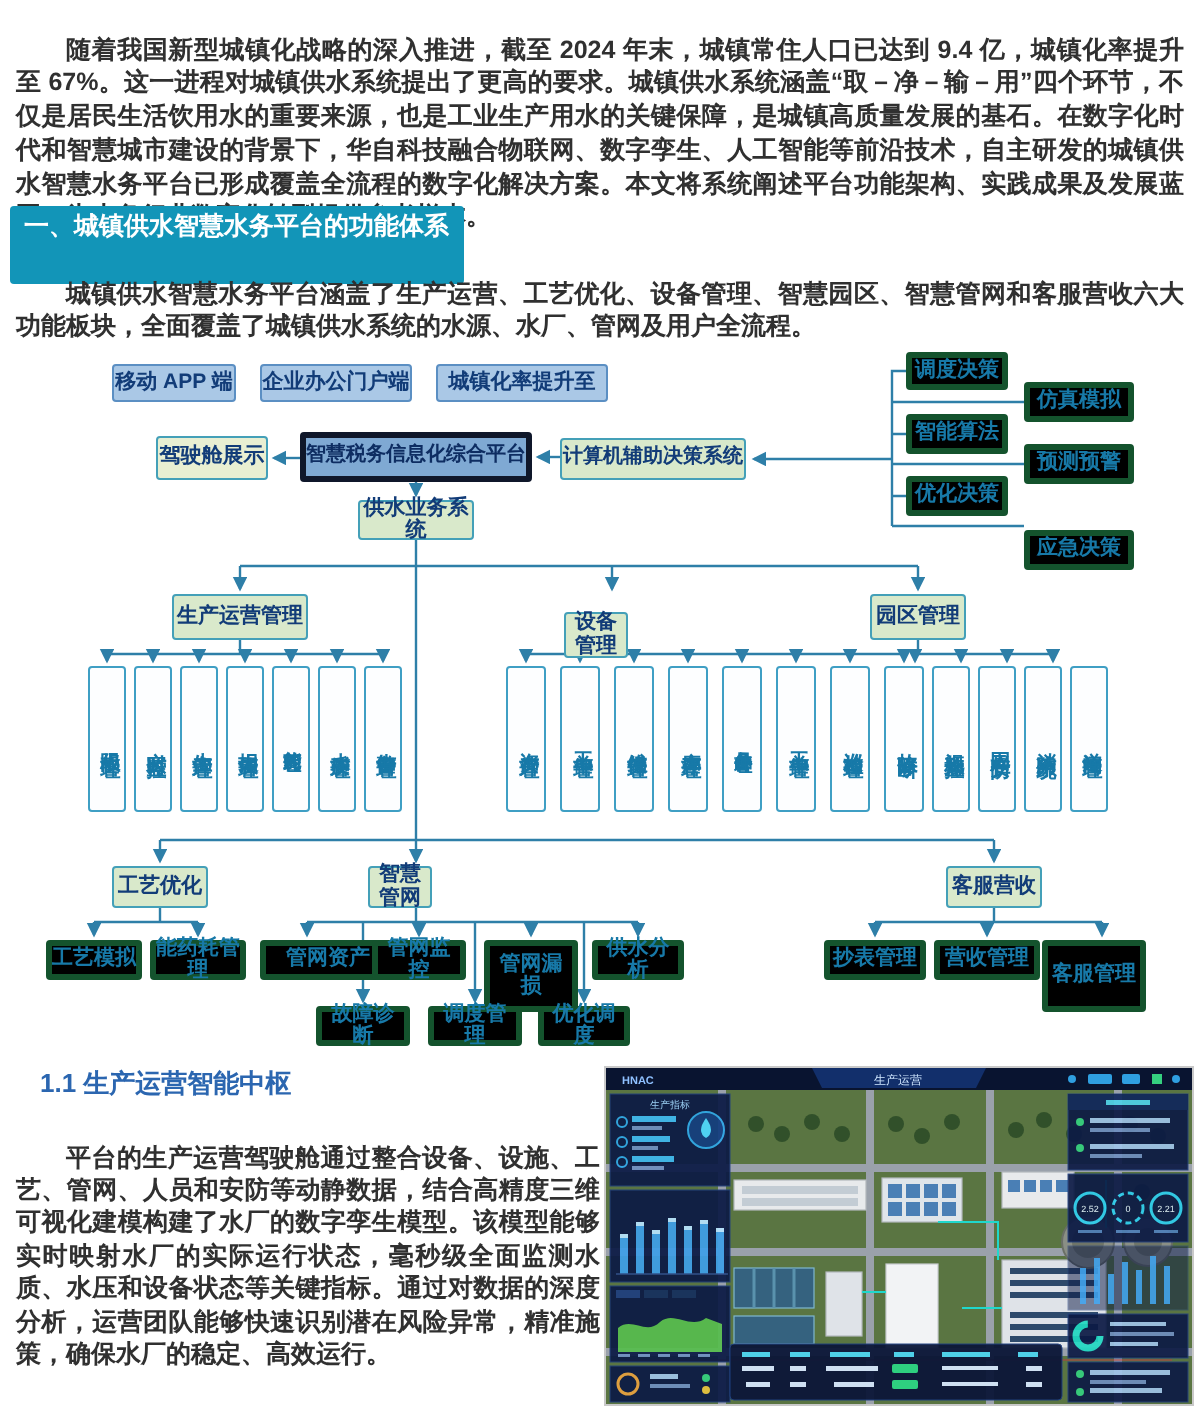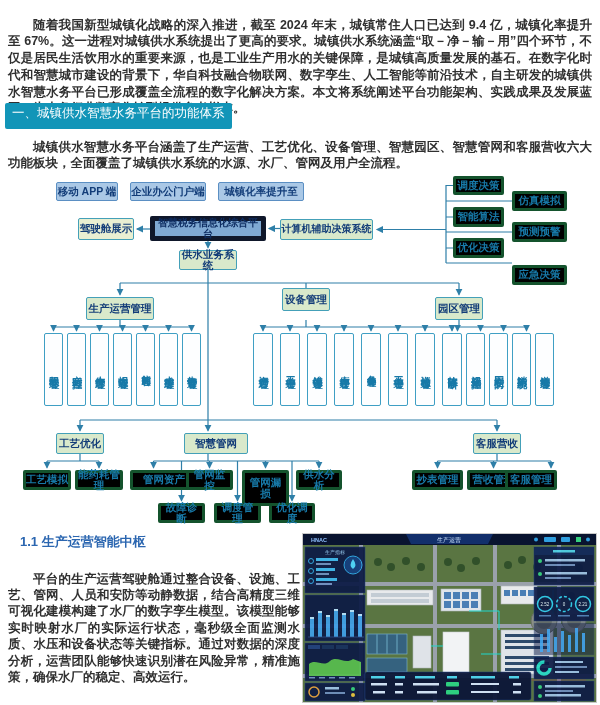--- a/index.html
+++ b/index.html
@@ -1,28 +1,28 @@
 <!DOCTYPE html>
 <html><head>
 <meta charset="utf-8">
 <style>
   html,body{margin:0;padding:0;background:#ffffff;}
   #page{position:relative;width:600px;height:705px;background:#ffffff;overflow:hidden;
         font-family:"Liberation Sans","DejaVu Sans",sans-serif;}
   .para{position:absolute;font-size:12.5px;line-height:16.8px;color:#303030;
         text-align:justify;text-indent:2em;font-weight:600;}
   #sec1-bar{position:absolute;left:5px;top:103px;background:#1295b8;color:#ffffff;
-        font-size:12.5px;font-weight:normal;padding:2px 7px 7px 7px;border-radius:2px;}
+        font-size:12.5px;font-weight:bold;padding:2px 7px 20px 7px;border-radius:2px;}
   #sec11-title{position:absolute;left:20px;top:533px;color:#2b66b0;font-size:13px;font-weight:bold;}
   #diagram{position:absolute;left:0;top:170px;width:600px;height:360px;}
   #diagram svg.wires{position:absolute;left:0;top:0;}
   .bx{position:absolute;box-sizing:border-box;display:flex;align-items:center;justify-content:center;
       font-weight:bold;text-align:center;border-radius:2px;line-height:1.05;}
   .blue {background:#aac8e6;border:1px solid #5b8fc3;color:#123c78;font-size:10.5px;}
-  .mblue{background:#7fa9d3;border:5px solid #0f172a;color:#0e2d62;font-size:10px;}
+  .mblue{background:#7fa9d3;border:3px solid #0f172a;color:#0e2d62;font-size:10px;}
   .green{background:#d9e9cb;border:1px solid #44a0b8;color:#123c78;font-size:10.5px;}
   .ygreen{background:#e9efd2;border:1px solid #44a0b8;color:#123c78;font-size:10.5px;}
   .white{background:#000000;border:3px solid #14532d;color:#1779a8;font-size:10.5px;}
   .vcol{background:#fdfeff;border:1px solid #3f9fc4;color:#1779a8;font-size:10px;
         writing-mode:vertical-rl;text-orientation:upright;letter-spacing:1px;}
   #dash{position:absolute;left:302px;top:533px;width:295px;height:170px;
         border:1px solid #c9c9c9;box-sizing:border-box;background:#0d1a40;}
 </style>
 </head>
 <body>
@@ -107,21 +107,21 @@
     <div class="bx white" style="left:453px;top:6px;width:51px;height:19px">调度决策</div>
     <div class="bx white" style="left:512px;top:21px;width:55px;height:20px">仿真模拟</div>
     <div class="bx white" style="left:453px;top:37px;width:51px;height:20px">智能算法</div>
     <div class="bx white" style="left:512px;top:52px;width:55px;height:20px">预测预警</div>
     <div class="bx white" style="left:453px;top:68px;width:51px;height:20px">优化决策</div>
     <div class="bx white" style="left:512px;top:95px;width:55px;height:20px">应急决策</div>
 
     <div class="bx green" style="left:179px;top:80px;width:58px;height:20px">供水业务系统</div>
 
     <div class="bx green" style="left:86px;top:127px;width:68px;height:23px">生产运营管理</div>
-    <div class="bx green" style="left:282px;top:118px;width:48px;height:23px">设备管理</div>
+    <div class="bx green" style="left:282px;top:136px;width:32px;height:23px">设备管理</div>
     <div class="bx green" style="left:435px;top:127px;width:48px;height:23px">园区管理</div>
 
     <div class="bx vcol" style="left:44px;top:163px;width:19px;height:73px">权限管理</div>
     <div class="bx vcol" style="left:67px;top:163px;width:19px;height:73px">实时监控</div>
     <div class="bx vcol" style="left:90px;top:163px;width:19px;height:73px">生产管理</div>
     <div class="bx vcol" style="left:113px;top:163px;width:19px;height:73px">报表管理</div>
     <div class="bx vcol" style="left:136px;top:163px;width:19px;height:73px;font-size:9px;letter-spacing:0.5px">能药耗管理</div>
     <div class="bx vcol" style="left:159px;top:163px;width:19px;height:73px">水质管理</div>
     <div class="bx vcol" style="left:182px;top:163px;width:19px;height:73px">告警管理</div>
 
@@ -133,37 +133,37 @@
     <div class="bx vcol" style="left:388px;top:163px;width:20px;height:73px">工单管理</div>
     <div class="bx vcol" style="left:415px;top:163px;width:20px;height:73px">巡检管理</div>
     <div class="bx vcol" style="left:442px;top:163px;width:20px;height:73px">故障诊断</div>
 
     <div class="bx vcol" style="left:466px;top:163px;width:19px;height:73px">视频监控</div>
     <div class="bx vcol" style="left:489px;top:163px;width:19px;height:73px">围栏安防</div>
     <div class="bx vcol" style="left:512px;top:163px;width:19px;height:73px">消防系统</div>
     <div class="bx vcol" style="left:535px;top:163px;width:19px;height:73px">道闸管理</div>
 
     <div class="bx green" style="left:56px;top:263px;width:48px;height:21px">工艺优化</div>
-    <div class="bx green" style="left:184px;top:263px;width:64px;height:21px">智慧管网</div>
+    <div class="bx green" style="left:184px;top:263px;width:32px;height:21px">智慧管网</div>
     <div class="bx green" style="left:473px;top:263px;width:48px;height:21px">客服营收</div>
 
     <div class="bx white" style="left:23px;top:300px;width:48px;height:20px">工艺模拟</div>
     <div class="bx white" style="left:75px;top:300px;width:48px;height:20px">能药耗管理</div>
 
     <div class="bx white" style="left:130px;top:300px;width:68px;height:20px">管网资产</div>
     <div class="bx white" style="left:186px;top:300px;width:47px;height:20px">管网监控</div>
     <div class="bx white" style="left:242px;top:300px;width:47px;height:36px">管网漏损</div>
     <div class="bx white" style="left:296px;top:300px;width:46px;height:20px">供水分析</div>
     <div class="bx white" style="left:158px;top:333px;width:47px;height:20px">故障诊断</div>
     <div class="bx white" style="left:214px;top:333px;width:47px;height:20px">调度管理</div>
     <div class="bx white" style="left:269px;top:333px;width:46px;height:20px">优化调度</div>
 
     <div class="bx white" style="left:412px;top:300px;width:51px;height:20px">抄表管理</div>
     <div class="bx white" style="left:467px;top:300px;width:53px;height:20px">营收管理</div>
-    <div class="bx white" style="left:505px;top:300px;width:52px;height:20px">客服管理</div>
+    <div class="bx white" style="left:521px;top:300px;width:52px;height:36px">客服管理</div>
   </div>
 
   <div id="sec11-title">1.1 生产运营智能中枢</div>
 
   <p class="para" style="left:8px;top:558px;width:292px;line-height:16.4px;">平台的生产运营驾驶舱通过整合设备、设施、工艺、管网、人员和安防等动静数据，结合高精度三维可视化建模构建了水厂的数字孪生模型。该模型能够实时映射水厂的实际运行状态，毫秒级全面监测水质、水压和设备状态等关键指标。通过对数据的深度分析，运营团队能够快速识别潜在风险异常，精准施策，确保水厂的稳定、高效运行。</p>
 
   <div id="dash">
     <svg width="293" height="168" viewBox="0 0 293 168">
 
       <rect x="0" y="11" width="293" height="157" fill="#5a7542"></rect>

